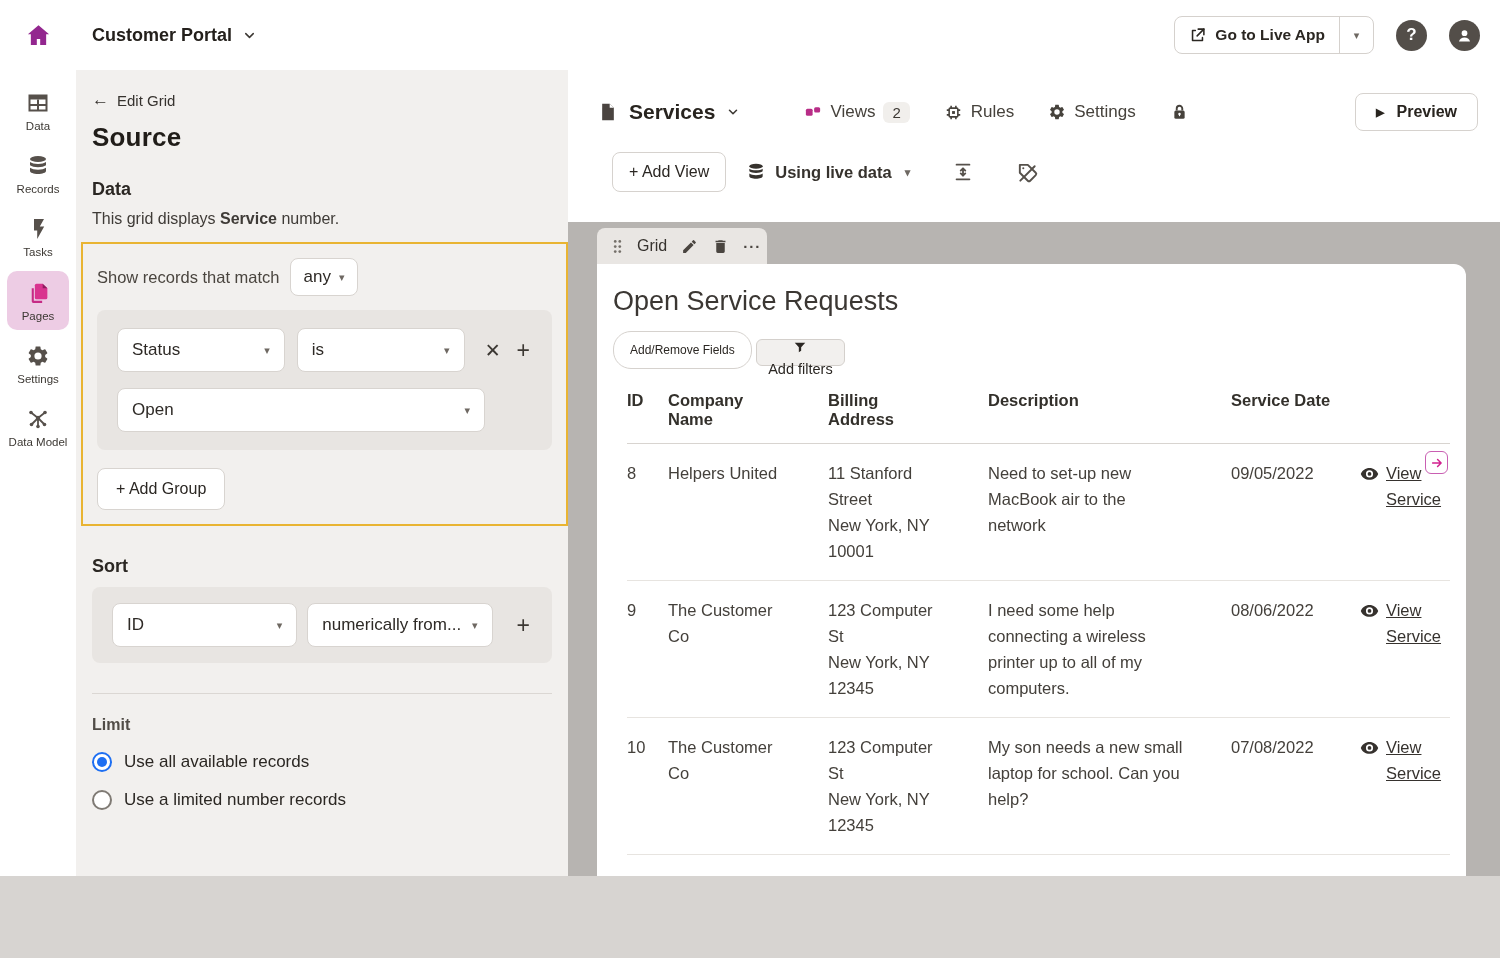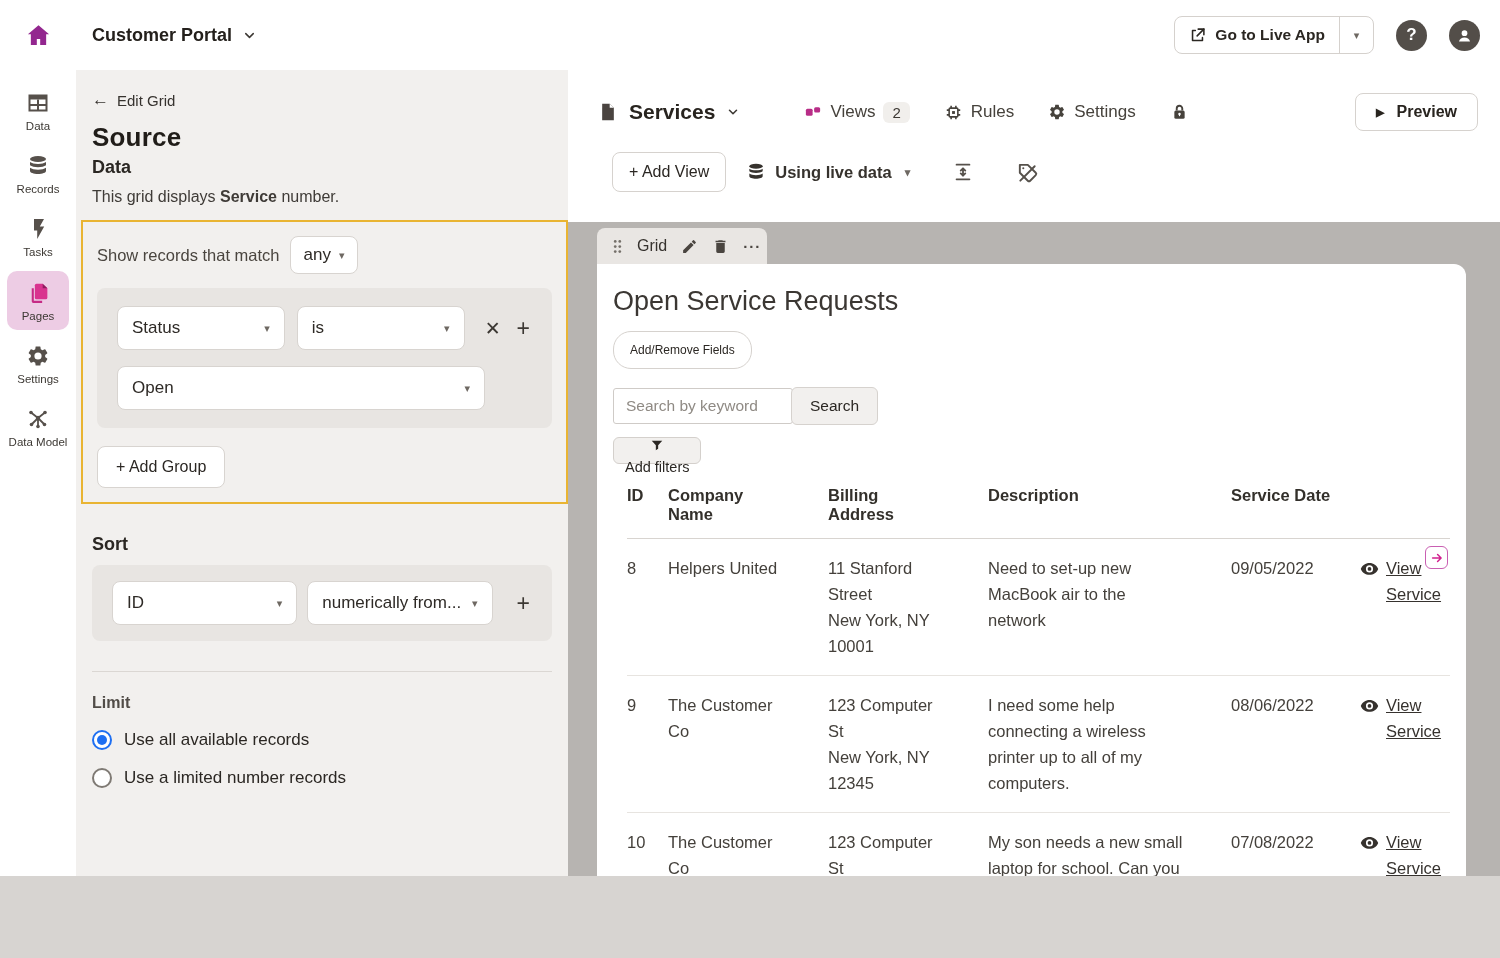--- a/index.html
+++ b/index.html
@@ -23,21 +23,21 @@
 
   
   .rail { position:absolute; left:0; top:70px; width:76px; height:888px; background:#fff; display:flex; flex-direction:column; align-items:center; padding-top:12px; }
   .rail-item { width:62px; padding:9px 0 8px; margin-bottom:5px; border-radius:10px; display:flex; flex-direction:column; align-items:center; gap:5px; cursor:pointer; color:#56504b; }
   .rail-item .lbl { font-size:11.5px; color:#3c3833; white-space:nowrap; }
   .rail-item.active { background:#edcce4; color:#c62a85; }
 
   
   .panel { position:absolute; left:76px; top:70px; width:492px; height:888px; background:#f2f0ee; padding:20px 16px 0; }
   .back-link { display:flex; align-items:center; gap:8px; font-size:15px; color:#36322e; cursor:pointer; margin-bottom:12px; }
-  .panel-title { font-size:26px; font-weight:700; color:#211d19; margin-bottom:4px; letter-spacing:.2px; }
+  .panel-title { font-size:26px; font-weight:700; color:#211d19; margin-bottom:26px; letter-spacing:.2px; }
   .section-h { font-size:18px; font-weight:700; color:#2b2723; margin-bottom:10px; }
   .panel-desc { font-size:16px; color:#3f3b37; margin-bottom:14px; }
   .panel-desc b { font-weight:700; }
 
   .hl-box { margin-left:-11px; margin-right:-16px; border:2px solid #e9b432; padding:14px 14px 14px; background:#f2f0ee; }
   .match-row { display:flex; align-items:center; gap:10px; margin-bottom:14px; }
   .match-row .lbl { font-size:16.5px; color:#4a453f; }
   .pill-select { display:flex; align-items:center; gap:8px; background:#fff; border:1px solid #d8d4d0; border-radius:8px; padding:8px 13px; font-size:17px; cursor:pointer; }
   .caret { color:#6e6862; font-size:11px; line-height:1; }
 
@@ -403,24 +403,20 @@
           </svg>
       </span>
       <span class="ell">···</span>
     </div>
 
     <div class="card">
       <div class="card-title">Open Service Requests</div>
       <div class="addremove">
         <span>Add/Remove Fields</span>
       </div>
-      <div class="search-row">
-        <input class="search-input" type="text" placeholder="Search by keyword" style="">
-        <button class="search-btn">Search</button>
-      </div>
       <div class="addfilters">
         <span>
           <svg width="14" height="14" viewBox="0 0 24 24" fill="#2b2723">
               <path d="M3 4.5h18l-7 8v6l-4 2.5v-8.5z"></path>
             </svg>
         </span>
         <span>Add filters</span>
       </div>
 
       <div class="gtable">

